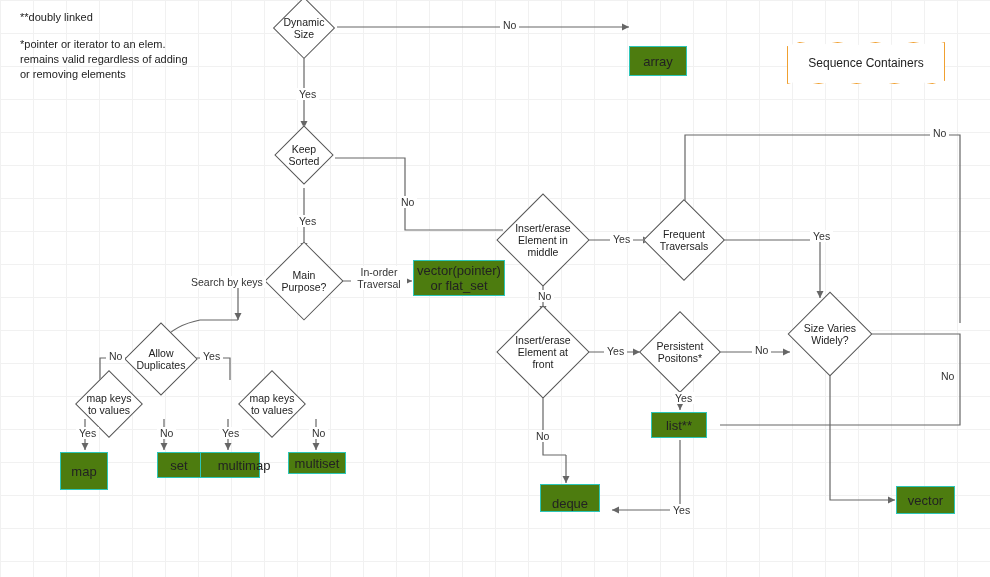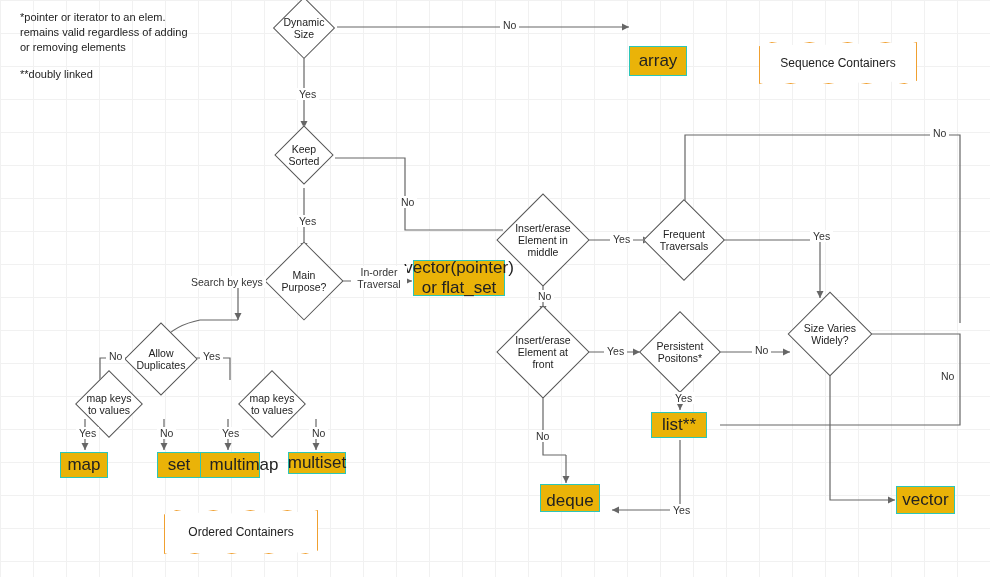--- a/index.html
+++ b/index.html
@@ -43,40 +43,41 @@
     transform: rotate(-45deg);
     text-align: center;
     font-size: 10.5px;
     line-height: 1.15;
     color: #222;
     width: 120%;
   }
   .termbox {
     position: absolute;
     border: 1.5px solid #2cc6b8;
-    background: #eab308;
+    background: #4d7c0f;
     display: flex; align-items: center; justify-content: center;
     text-align: center;
-    font-size: 17px;
+    font-size: 13px;
     color: #222;
     z-index: 2;
   }
   .banner {
     position: absolute;
     border: 1.5px solid #f0a030;
     background: #fff;
     z-index: 2;
     display: flex; align-items: center; justify-content: center;
     font-size: 12px;
     color: #222;
     clip-path: polygon(
       0% 10%, 8% 0%, 20% 8%, 32% 0%, 44% 8%, 56% 0%, 68% 8%, 80% 0%, 92% 8%, 100% 0%,
       100% 92%, 92% 100%, 80% 92%, 68% 100%, 56% 92%, 44% 100%, 32% 92%, 20% 100%, 8% 92%, 0% 100%
     );
     padding: 10px 14px;
+    margin-left: 28px;
   }
   .edge-label {
     position: absolute;
     background: #fff;
     padding: 0 3px;
     font-size: 10.5px;
     color: #333;
     z-index: 3;
     line-height: 1.15;
     text-align: center;
@@ -143,22 +144,22 @@
   <path class="arrowline" d="M 680 440 V 510"></path>
 
   <path class="arrowline" d="M 566 455 V 483" marker-end="url(#ah)"></path>
 
   <path class="arrowline" d="M 238 320 H 200 Q 175 325 163 340"></path>
 </svg>
 
 <div class="layer">
 
   <div class="annot">
+    <p>**doubly linked</p>
     <p>*pointer or iterator to an elem. remains valid regardless of adding or removing elements</p>
-    <p>**doubly linked</p>
   </div>
 
   <div class="diamond" style="left:282px; top:6px; width:44px; height:44px;">
     <span>Dynamic Size</span>
   </div>
   <div class="diamond" style="left:283px; top:134px; width:42px; height:42px;">
     <span>Keep Sorted</span>
   </div>
   <div class="diamond" style="left:276px; top:253px; width:56px; height:56px;">
     <span>Main Purpose?</span>
@@ -187,21 +188,21 @@
   <div class="diamond" style="left:800px; top:304px; width:60px; height:60px;">
     <span>Size Varies Widely?</span>
   </div>
 
   <div class="termbox" style="left:629px; top:46px; width:58px; height:30px;">
     <span>array</span>
   </div>
   <div class="termbox" style="left:413px; top:260px; width:92px; height:36px;">
     <span>vector(pointer) or flat_set</span>
   </div>
-  <div class="termbox" style="left:60px; top:452px; width:48px; height:26px;">
+  <div class="termbox" style="left:60px; top:452px; width:48px; height:38px;">
     <span>map</span>
   </div>
   <div class="termbox" style="left:142px; top:452px; width:44px; height:26px;margin-left:15px;">
     <span>set</span>
   </div>
   <div class="termbox" style="left:200px; top:452px; width:60px; height:26px;padding-left:28px;">
     <span>multimap</span>
   </div>
   <div class="termbox" style="left:288px; top:452px; width:58px; height:22px;">
     <span>multiset</span>
@@ -211,23 +212,20 @@
   </div>
   <div class="termbox" style="left:540px; top:484px; width:60px; height:28px;align-items:flex-end;">
     <span>deque</span>
   </div>
   <div class="termbox" style="left:896px; top:486px; width:59px; height:28px;">
     <span>vector</span>
   </div>
 
   <div class="banner" style="left:759px; top:42px; width:158px; height:42px;">
     <span>Sequence Containers</span>
-  </div>
-  <div class="banner" style="left:164px; top:510px; width:154px; height:44px;">
-    <span>Ordered Containers</span>
   </div>
 
   <div class="edge-label" style="left:500px; top:19px;">No</div>
   <div class="edge-label" style="left:296px; top:88px;">Yes</div>
   <div class="edge-label" style="left:398px; top:196px;">No</div>
   <div class="edge-label" style="left:296px; top:215px;">Yes</div>
   <div class="edge-label" style="left:351px; top:266px; width:56px;">In-order Traversal</div>
   <div class="edge-label" style="left:188px; top:276px;">Search by keys</div>
   <div class="edge-label" style="left:106px; top:350px;">No</div>
   <div class="edge-label" style="left:200px; top:350px;">Yes</div>

